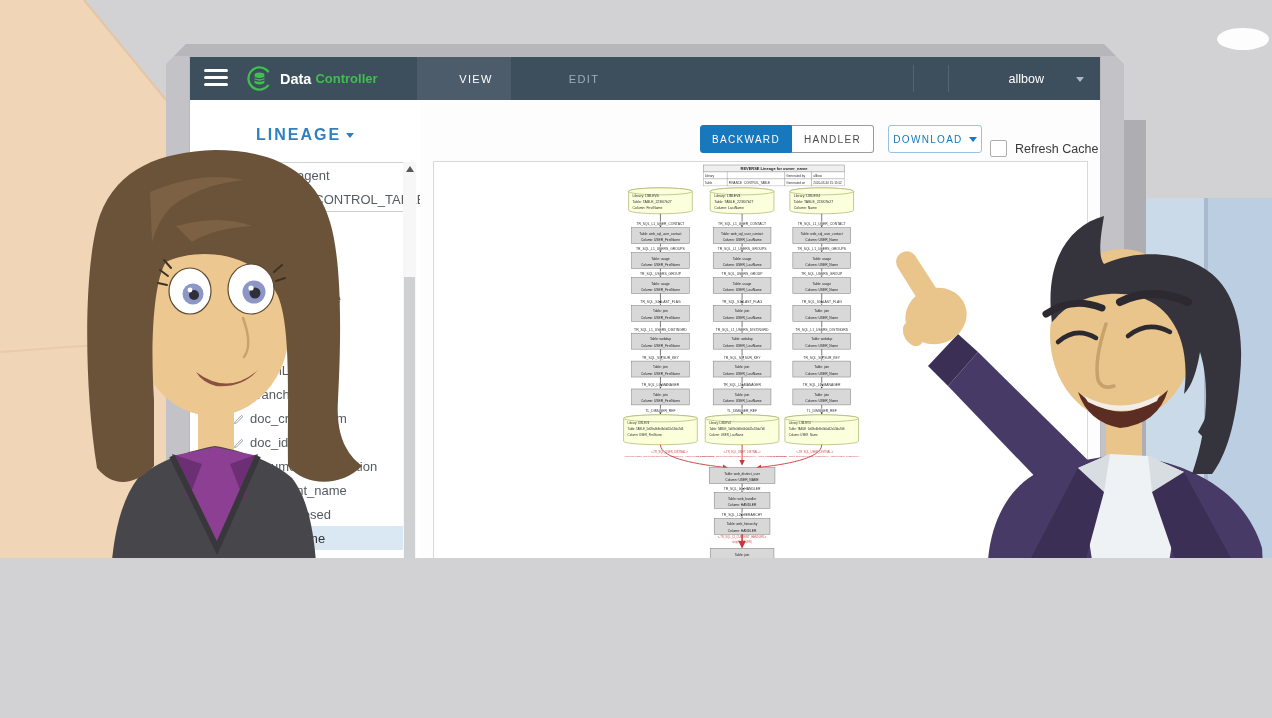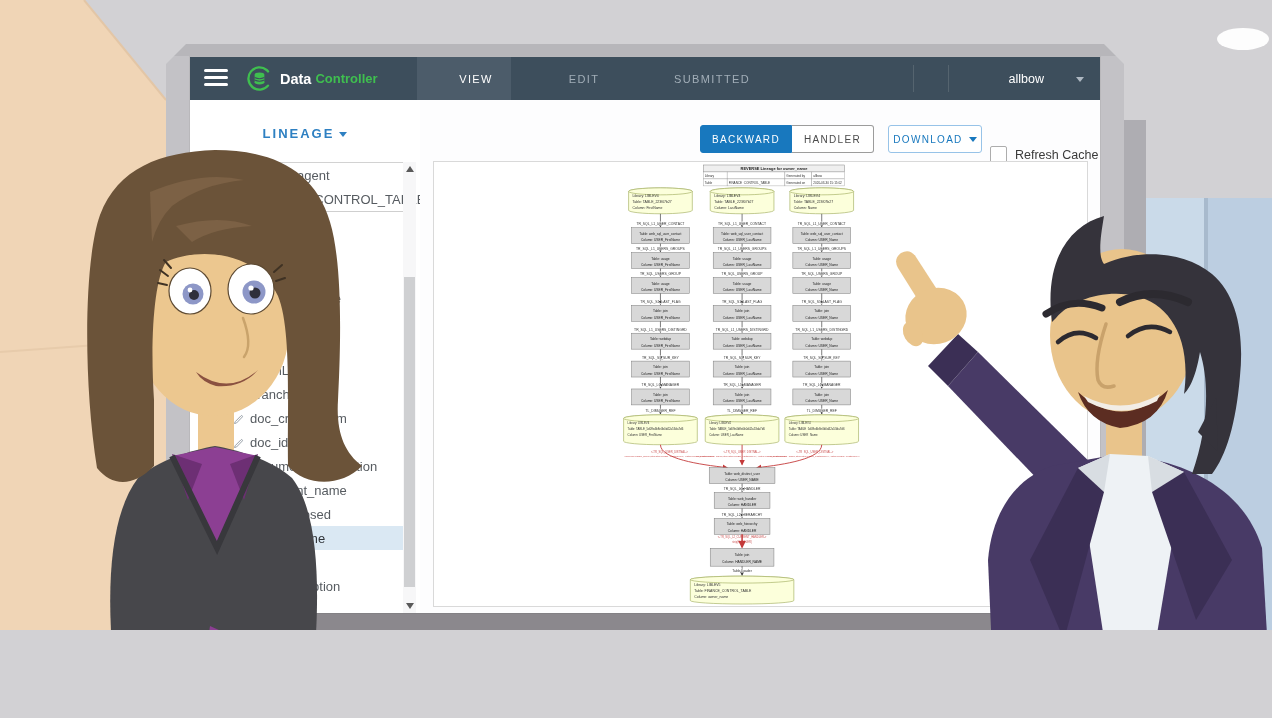--- a/index.html
+++ b/index.html
@@ -1,54 +1,54 @@
 <!DOCTYPE html>
 <html><head>
 <meta charset="utf-8">
 <style>
   html,body{margin:0;padding:0;background:#d2d1d4;font-family:"Liberation Sans","DejaVu Sans",sans-serif;}
-  #stage{position:relative;width:1272px;height:630px;overflow:hidden;background:#fde047;}
+  #stage{position:relative;width:1272px;height:558px;overflow:hidden;background:#fde047;}
   #scene,#people{position:absolute;left:0;top:0;width:1272px;height:718px;}
   #scene{z-index:1;}
   #people{z-index:5;pointer-events:none;}
   #app{position:absolute;left:190px;top:57px;width:910px;height:556px;background:#fff;z-index:3;overflow:hidden;box-shadow:0 0 0 1px rgba(0,0,0,0.05);}
   
   #navbar{position:relative;height:43px;background:#3d4e5c;}
   #hamburger{position:absolute;left:14px;top:12px;width:24px;height:19px;cursor:pointer;}
   #hamburger span{display:block;height:3px;background:#fff;border-radius:2px;margin-bottom:4px;}
   #brand{position:absolute;left:56px;top:0;height:43px;display:flex;align-items:center;gap:7px;}
   #brand .w1{color:#fff;font-weight:bold;font-size:14.5px;}
   #brand .w2{color:#3fbf4f;font-weight:bold;font-size:13px;margin-left:-3px;}
   #nav-tabs{position:absolute;left:227px;top:0;height:43px;display:flex;}
   .tab{display:flex;align-items:center;justify-content:center;height:43px;color:#a2aeb8;font-size:11px;letter-spacing:1.4px;cursor:pointer;padding-left:24px;}
   .tab.active{background:#4c5c6a;color:#fff;}
   .nav-divider{position:absolute;top:8px;width:1px;height:27px;background:#55646f;}
   #nav-user{position:absolute;right:56px;top:0;height:43px;display:flex;align-items:center;color:#fff;font-size:12.5px;cursor:pointer;}
   #user-caret{position:absolute;right:16px;top:20px;width:0;height:0;border-left:4px solid transparent;border-right:4px solid transparent;border-top:5px solid #aeb8c2;cursor:pointer;}
   
   #sidebar{position:absolute;left:0;top:43px;width:230px;height:513px;background:#fff;overflow:hidden;}
-  #side-title{margin-top:26px;text-align:center;color:#2e80c2;font-size:13px;font-weight:bold;letter-spacing:2px;cursor:pointer;}
+  #side-title{margin-top:26px;text-align:center;color:#2e80c2;font-size:16px;font-weight:bold;letter-spacing:2px;cursor:pointer;}
   #side-title .caret{display:inline-block;margin-left:5px;width:0;height:0;border-left:4px solid transparent;border-right:4px solid transparent;border-top:5px solid #2e80c2;vertical-align:middle;}
   #side-list{position:absolute;left:0;top:62px;width:213px;border-top:1px solid #d2d2d2;}
   .srow{height:24px;display:flex;align-items:center;font-size:13px;color:#565b60;cursor:pointer;white-space:nowrap;}
   .srow.selected{background:#dae8f3;color:#2f3338;}
   .srow .icn{width:11px;height:11px;margin-left:43px;margin-right:6px;flex:none;}
   .sdivider{height:26px;border-top:1px solid #cfcfcf;}
   #side-scroll{position:absolute;left:213px;top:62px;width:13px;height:451px;background:#f7f7f8;}
   #scroll-up{position:absolute;left:3px;top:4px;width:0;height:0;border-left:4px solid transparent;border-right:4px solid transparent;border-bottom:6px solid #5a5a5a;cursor:pointer;}
   #scroll-down{position:absolute;left:3px;bottom:4px;width:0;height:0;border-left:4px solid transparent;border-right:4px solid transparent;border-top:6px solid #5a5a5a;cursor:pointer;}
   #scroll-thumb{position:absolute;left:1px;top:115px;width:11px;height:310px;background:#cfd0d2;cursor:grab;}
   
   #main{position:absolute;left:230px;top:43px;width:680px;height:513px;background:#fdfdfe;}
   .tbtn{position:absolute;top:25px;height:28px;display:flex;align-items:center;justify-content:center;font-size:10px;letter-spacing:1.3px;cursor:pointer;box-sizing:border-box;}
   #btn-back{left:280px;width:92px;background:#1878be;color:#fff;border:1px solid #1878be;border-radius:3px 0 0 3px;}
   #btn-fwd{left:372px;width:82px;background:#fff;color:#4a4a4a;border:1px solid #9c9c9c;border-left:none;border-radius:0 3px 3px 0;}
   #btn-dl{left:468px;width:94px;background:#fff;color:#1878be;border:1px solid #97c3e8;border-radius:3px;}
   #btn-dl .caret{margin-left:6px;width:0;height:0;border-left:4px solid transparent;border-right:4px solid transparent;border-top:5px solid #1878be;}
-  #refresh-wrap{position:absolute;left:570px;top:46px;display:flex;align-items:center;cursor:pointer;}
+  #refresh-wrap{position:absolute;left:570px;top:40px;display:flex;align-items:center;cursor:pointer;}
   #refresh-box{width:15px;height:15px;border:1px solid #adadad;border-radius:2px;background:#fff;}
   #refresh-label{margin-left:8px;font-size:12.5px;color:#3a3a3a;}
   #panel{position:absolute;left:13px;top:61px;width:653px;height:444px;border:1px solid #d9d9d9;background:#fff;}
   #lineage-svg{display:block;}
   #lineage-svg text{font-family:"Liberation Sans","DejaVu Sans",sans-serif;}
 </style>
 </head>
 <body>
 
 <div id="stage">
@@ -91,21 +91,20 @@
           <ellipse cx="14" cy="18" rx="5" ry="2.2" fill="#3fbf4f"></ellipse>
           <path d="M9,13 Q14,15.4 19,13" fill="none" stroke="#3d4e5c" stroke-width="1.1"></path>
           <path d="M9,15.6 Q14,18 19,15.6" fill="none" stroke="#3d4e5c" stroke-width="1.1"></path>
         </svg>
         <span class="w1">Data</span>
         <span class="w2">Controller</span>
       </div>
       <div id="nav-tabs">
           <div class="tab active" style="width: 70px;">VIEW</div>
           <div class="tab" style="width: 98px; text-align: center;">EDIT</div>
-          <div class="tab" style="width: 110px;">SUBMITTED</div>
         </div>
       <div class="nav-divider" style="left:723px"></div>
       <div class="nav-divider" style="left:758px"></div>
       <div id="nav-user">
           <span>allbow</span>
         </div>
       <div id="user-caret"></div>
     </div>
 
     <div id="sidebar">

